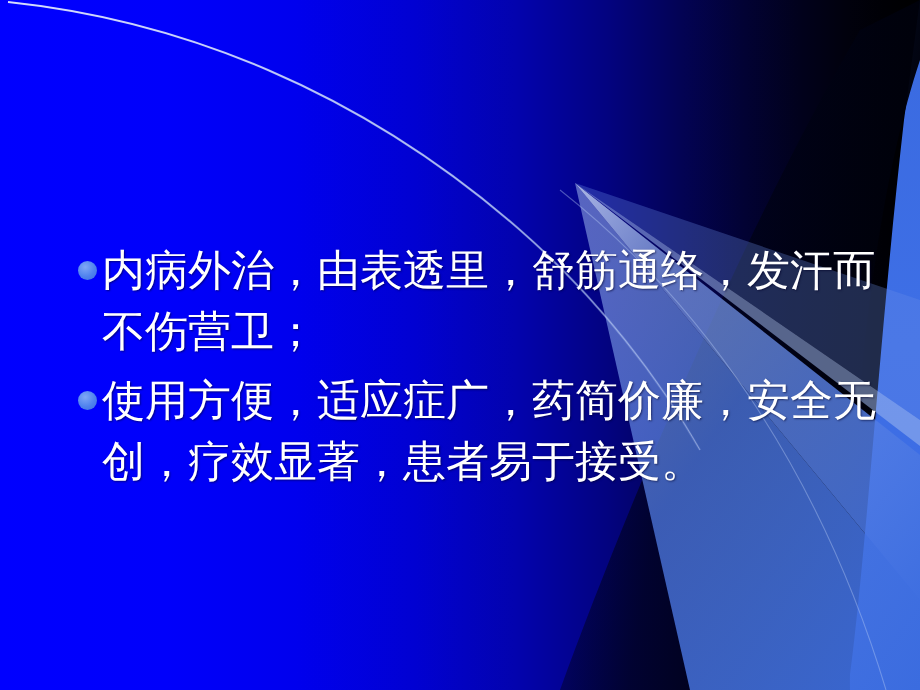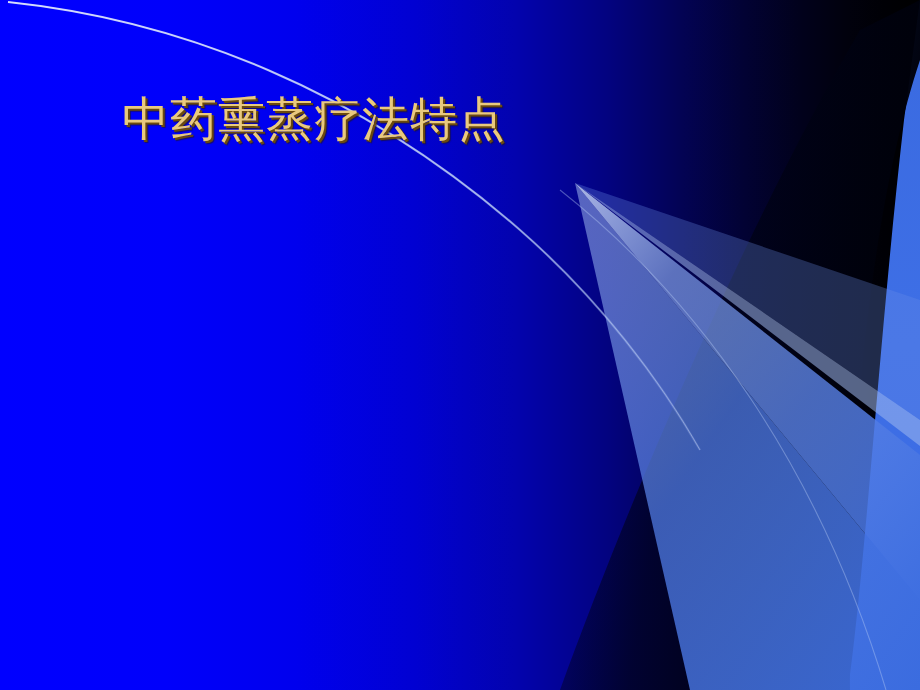--- a/index.html
+++ b/index.html
@@ -147,16 +147,28 @@
       <path d="M 8 2 C 180 20 360 90 520 230 C 600 300 660 380 700 450" stroke="#ffffff" stroke-width="0.7" opacity="0.45"></path>
     </g>
 
     <g fill="none">
       <path d="M 560 190 C 700 300 820 470 886 690" stroke="#b9cdf4" stroke-width="1.1" opacity="0.40"></path>
     </g>
   </svg>
 
   <div id="content">
 
-    <div id="title">中药熏蒸疗法特点</div>
 
+    <div id="body-list">
+
+      <div class="bullet-row">
+        <span class="bullet-dot"></span>
+        <span class="bullet-text">内病外治，由表透里，舒筋通络，发汗而不伤营卫；</span>
+      </div>
+
+      <div class="bullet-row">
+        <span class="bullet-dot"></span>
+        <span class="bullet-text">使用方便，适应症广，药简价廉，安全无创，疗效显著，患者易于接受。</span>
+      </div>
+
+    </div>
   </div>
 </div>
 
 </body></html>

